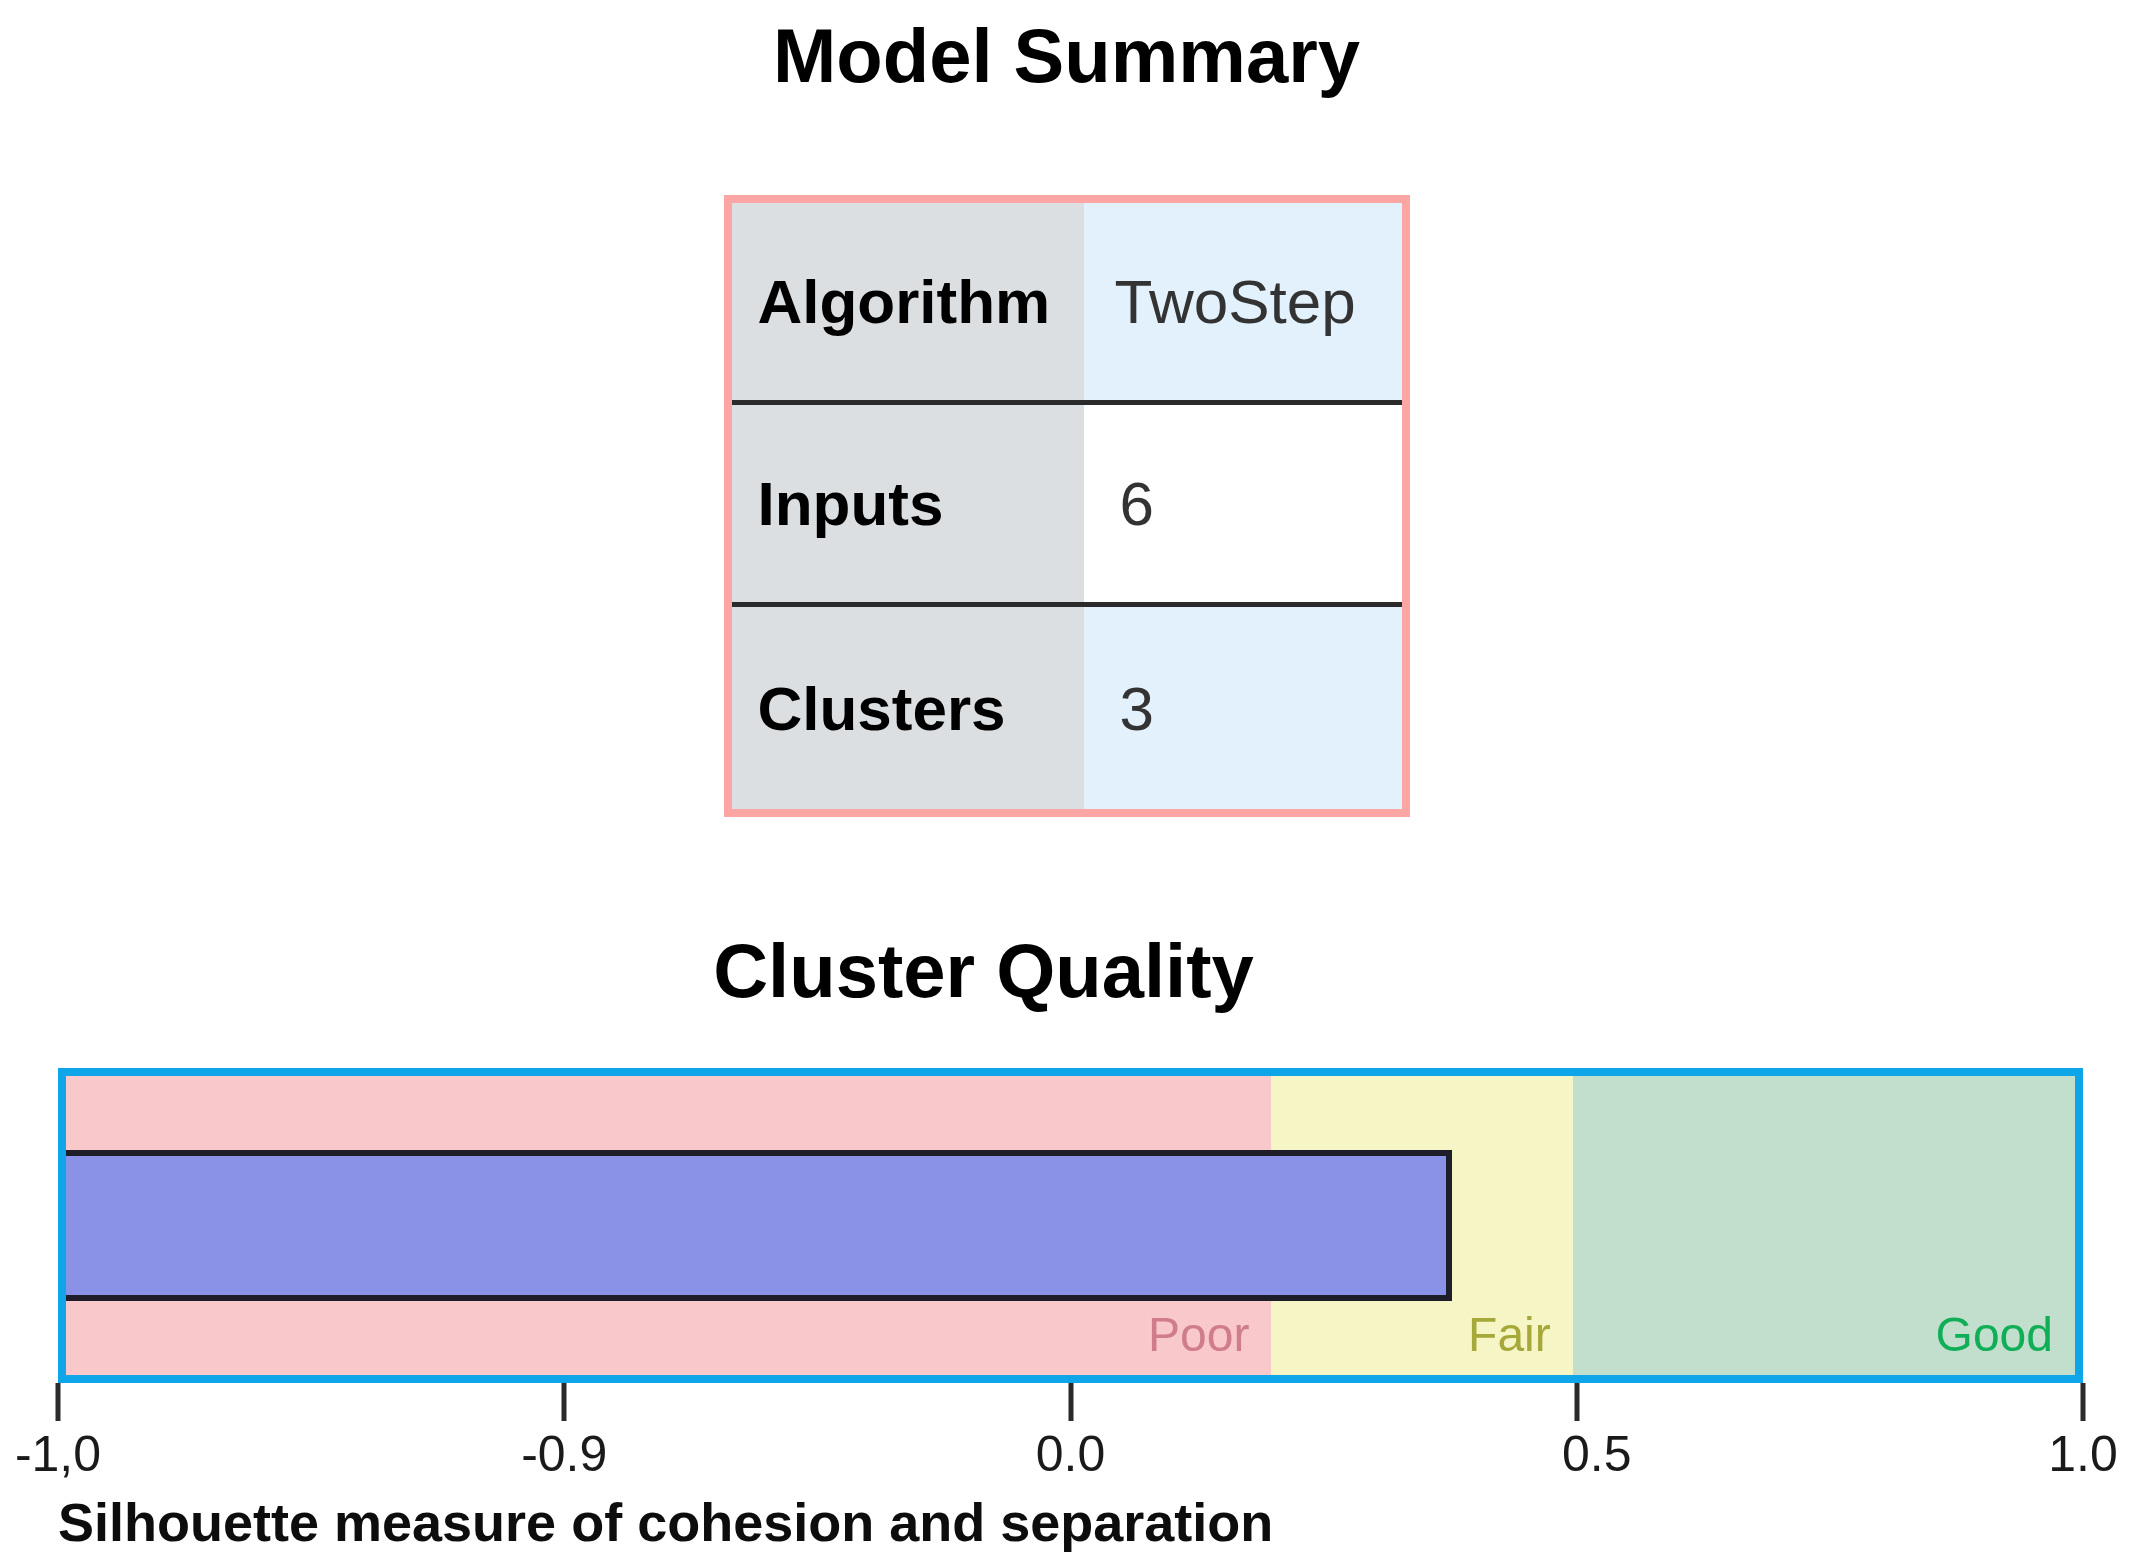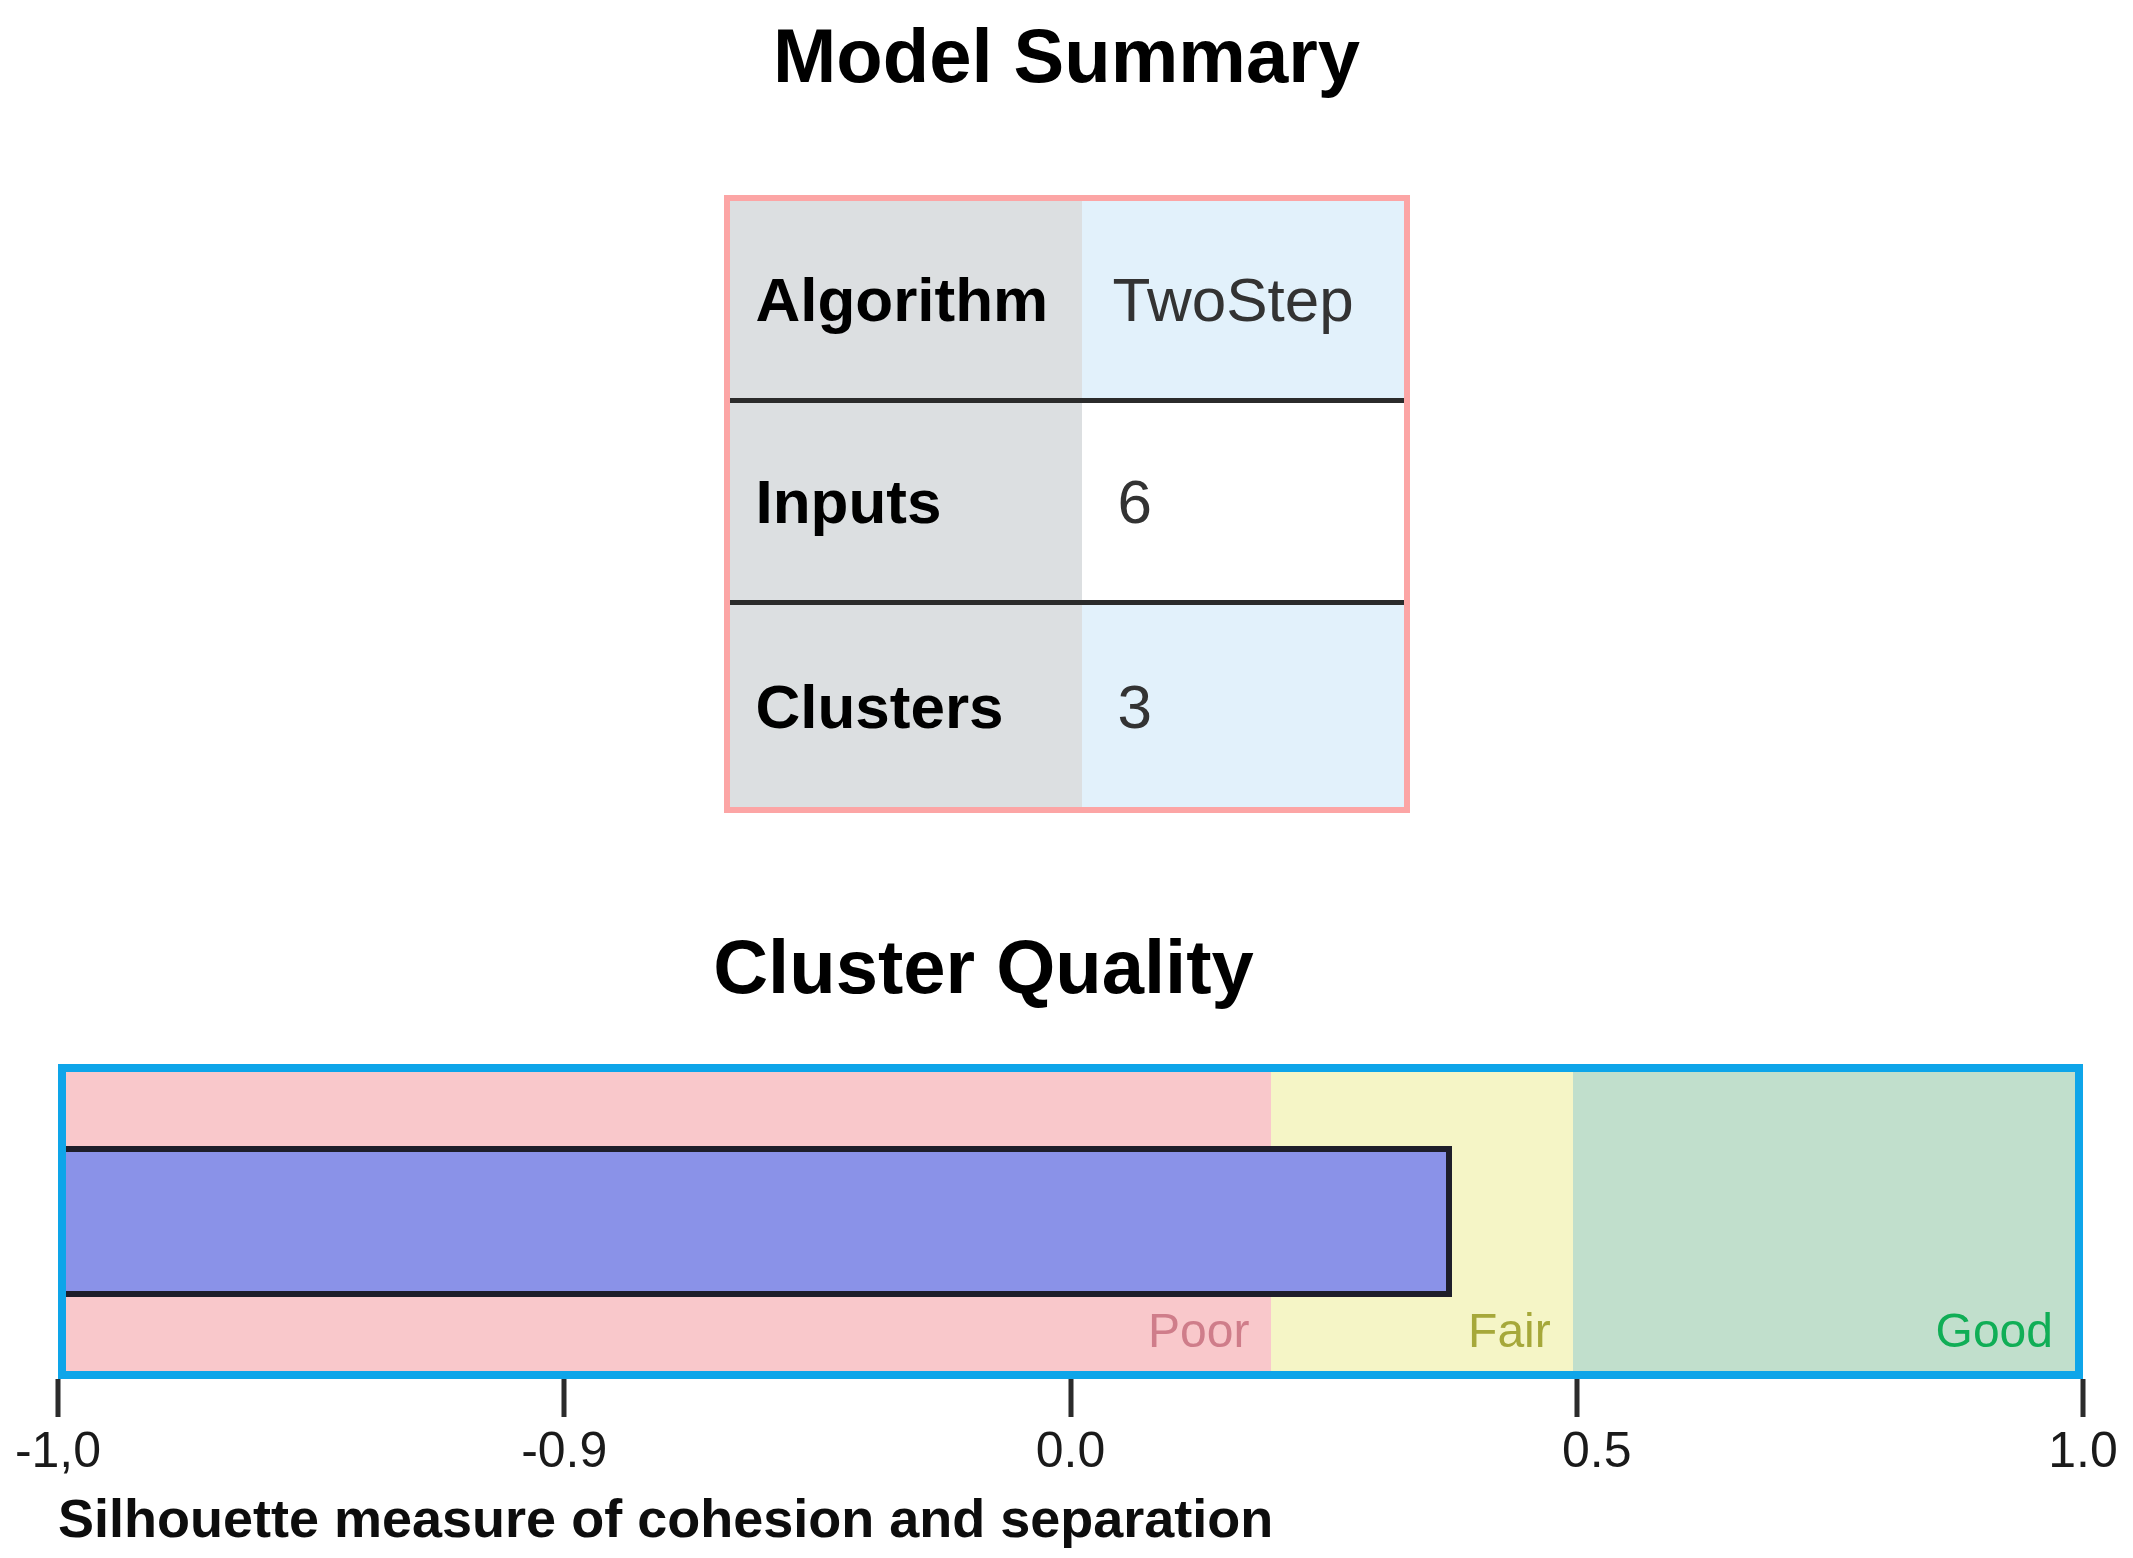--- a/index.html
+++ b/index.html
@@ -16,21 +16,21 @@
     font-size: 76px;
     font-weight: bold;
     letter-spacing: 0px;
   }
   #title-model { padding-top: 12px; width: 2133px; }
 
   
   .summary-table {
     margin: 96px auto 0 auto;
     width: 686px;
-    border: 6px solid #fca5a5;
+    border: 8px solid #fca5a5;
     background: #1d4ed8;
   }
   .t-row {
     display: flex;
     height: 202px;
     border-bottom: 5px solid #2b2b2b;
   }
   .t-row:last-child { border-bottom: none; }
   .t-label {
     width: 352px;

